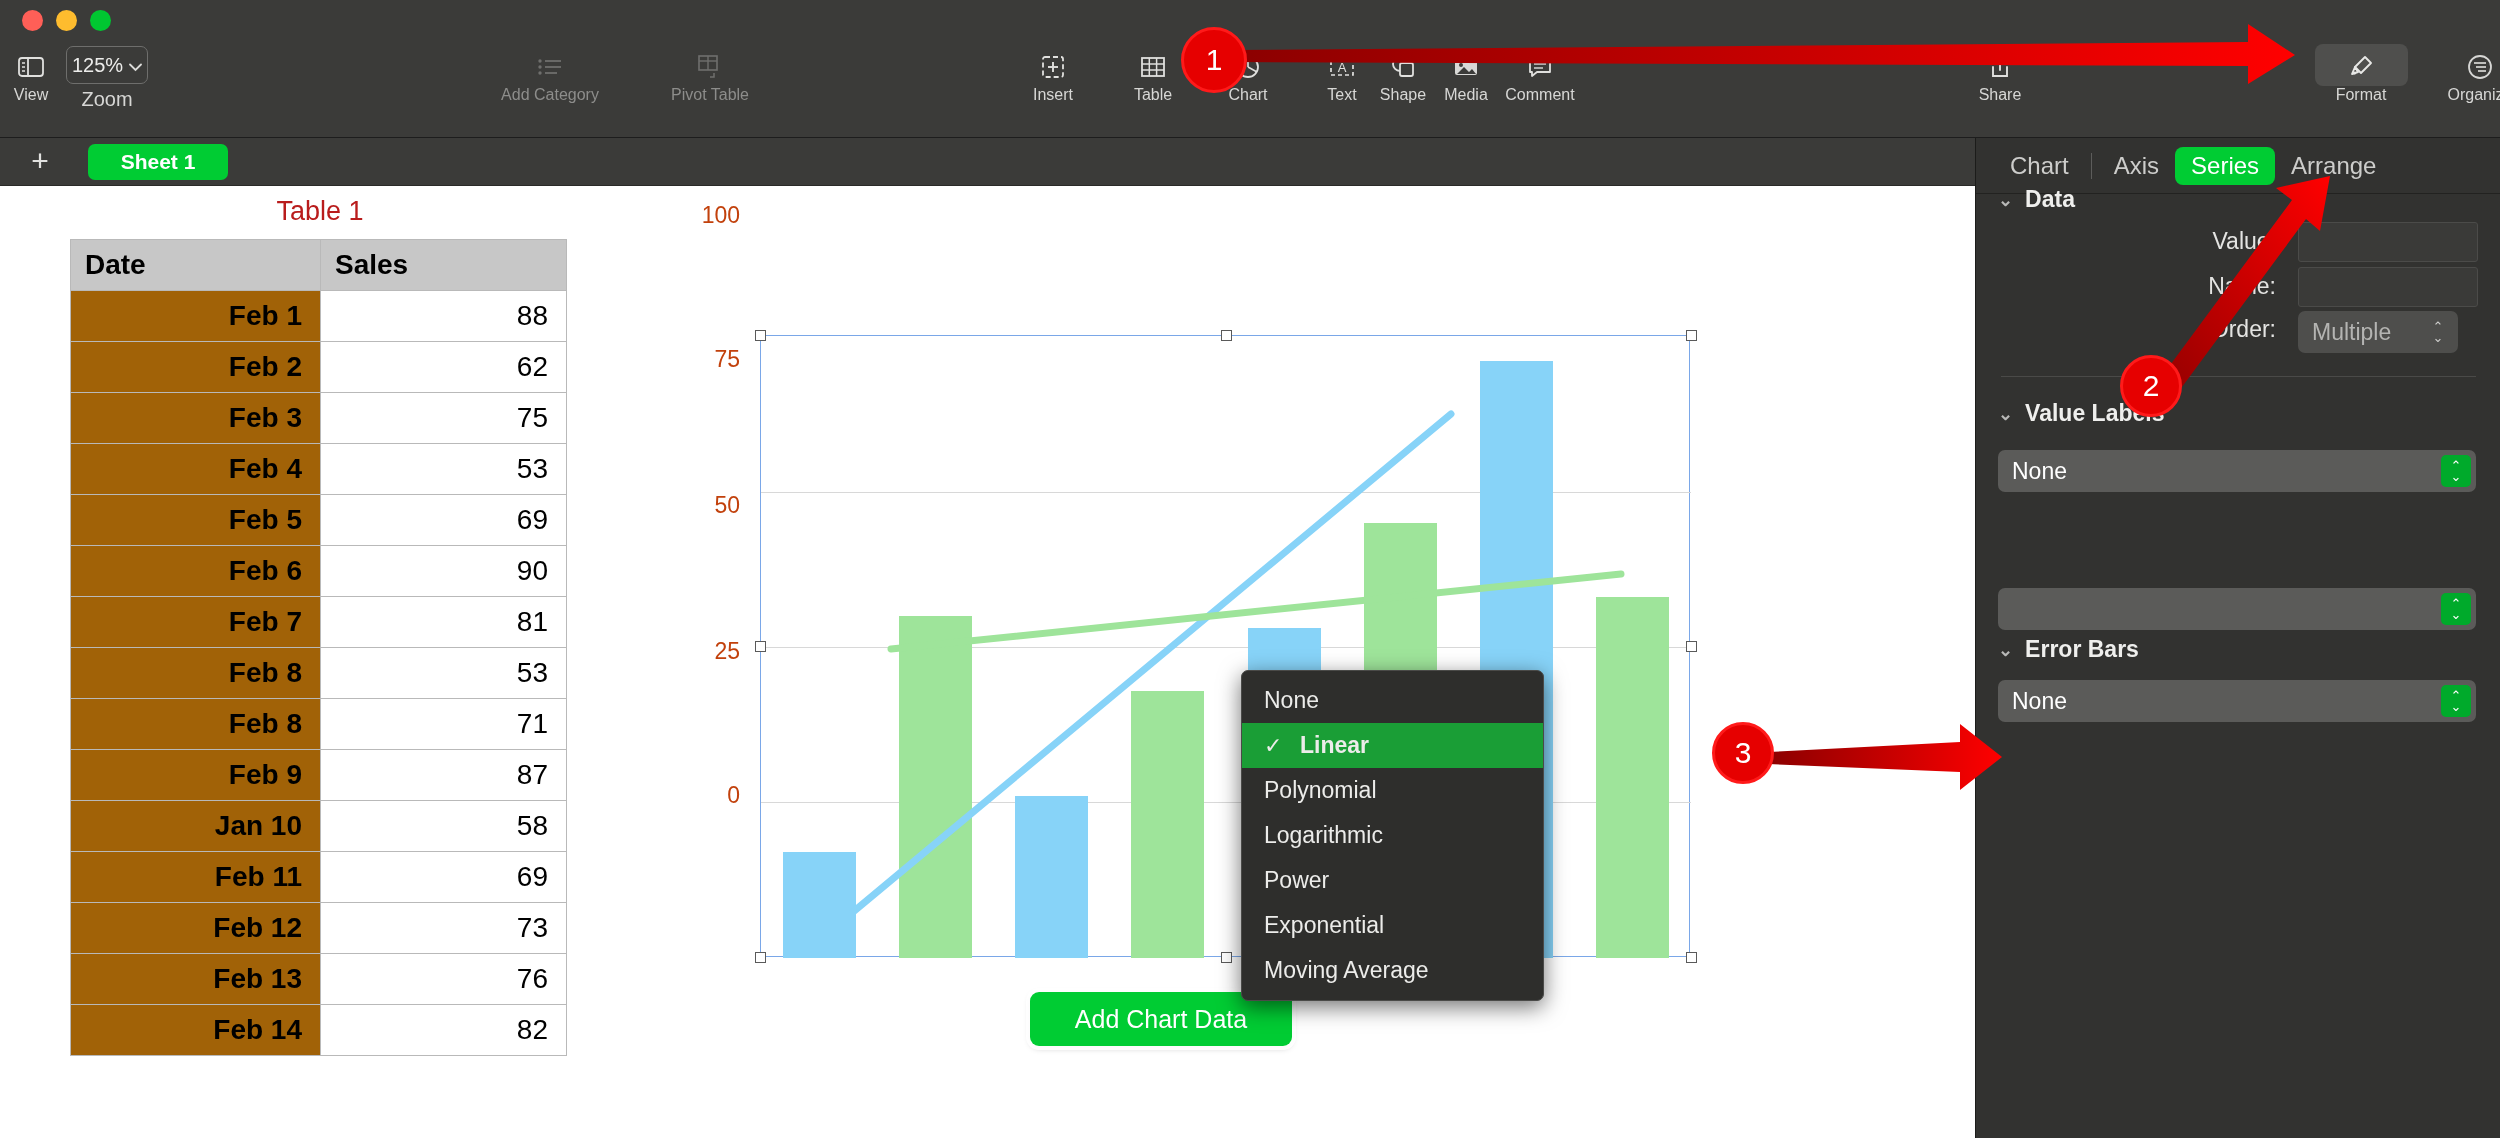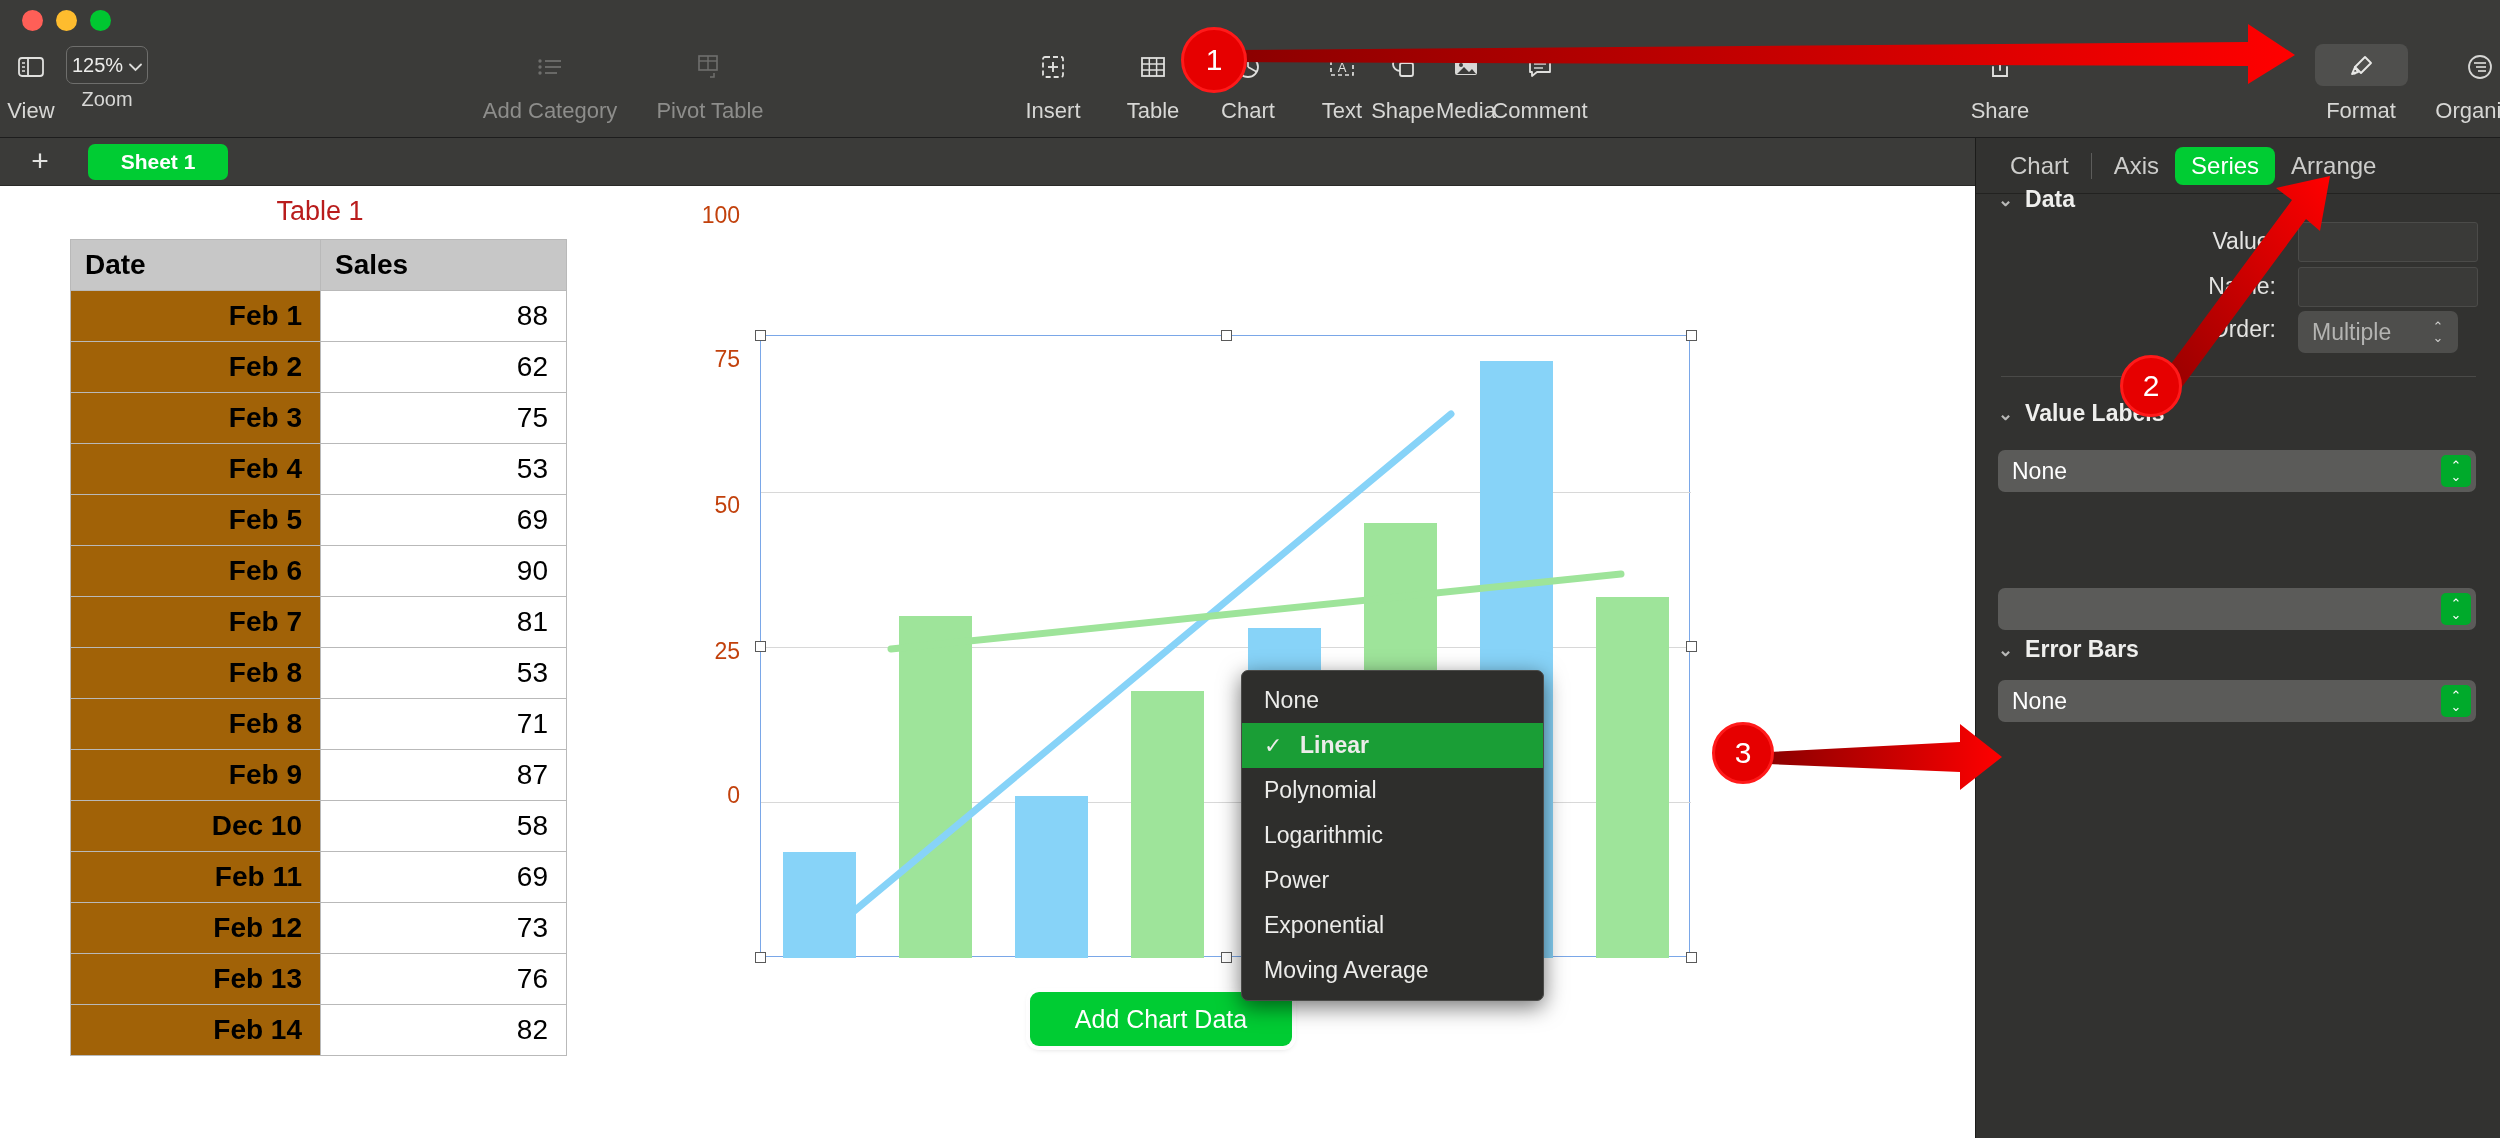--- a/index.html
+++ b/index.html
@@ -27,21 +27,21 @@
     font-size:25px; color:#fff; font-weight:bold; letter-spacing:0.2px;
   }
   .doc-title .sep{ color:#9a9a98; font-weight:normal; }
   .doc-title .edited{ color:#9a9a98; font-weight:normal; }
 
   .tb-item{
     position:absolute; top:48px; display:flex; flex-direction:column;
     align-items:center; width:110px; color:#e6e6e4;
   }
   .tb-item .ico{ height:38px; display:flex; align-items:center; justify-content:center; }
-  .tb-item .lbl{ font-size:22px; margin-top:12px; color:#d7d7d5; white-space:nowrap;}
+  .tb-item .lbl{ font-size:16px; margin-top:0; color:#d7d7d5; white-space:nowrap;}
   .tb-item.dim .lbl{ color:#8d8d8b; }
   .tb-item.dim svg{ opacity:.55; }
 
   .zoom-pill{
     position:absolute; left:66px; top:46px; width:82px; height:38px;
     border:1px solid #6e6e6c; border-radius:7px;
     display:flex; align-items:center; justify-content:center; gap:6px;
     color:#ececea; font-size:20px;
   }
   .zoom-lbl{ position:absolute; left:66px; top:88px; width:82px; text-align:center;
@@ -403,21 +403,21 @@
             </tr>
             <tr>
               <td class="date">Feb 8</td>
               <td class="val">71</td>
             </tr>
             <tr>
               <td class="date">Feb 9</td>
               <td class="val">87</td>
             </tr>
             <tr>
-              <td class="date">Dec 10</td>
+              <td class="date">Jan 10</td>
               <td class="val">58</td>
             </tr>
             <tr>
               <td class="date">Feb 11</td>
               <td class="val">69</td>
             </tr>
             <tr>
               <td class="date">Feb 12</td>
               <td class="val">73</td>
             </tr>

